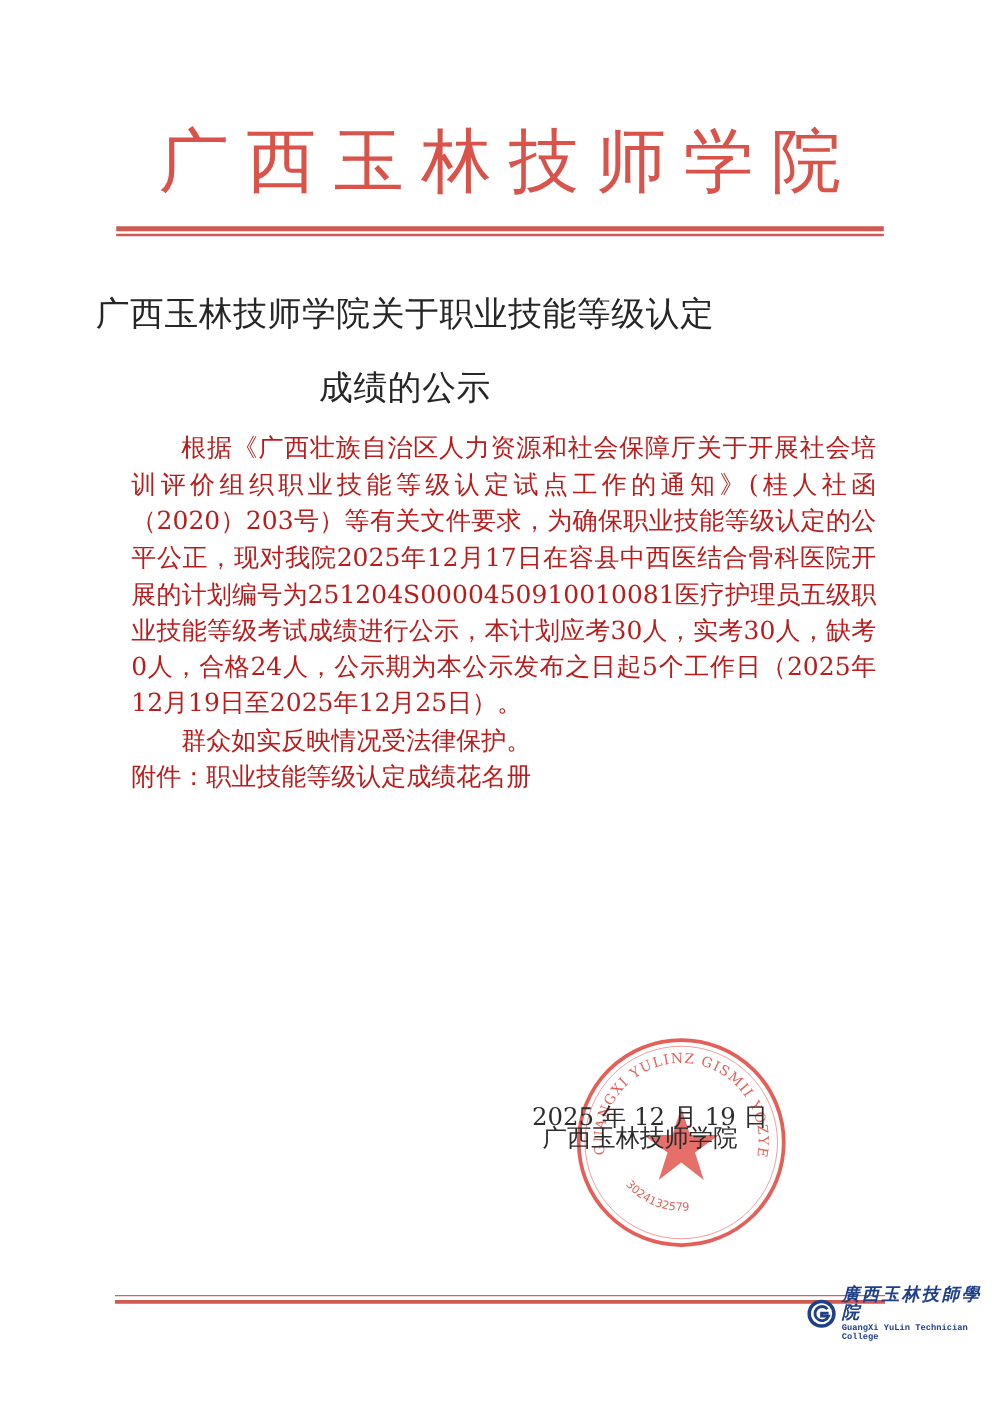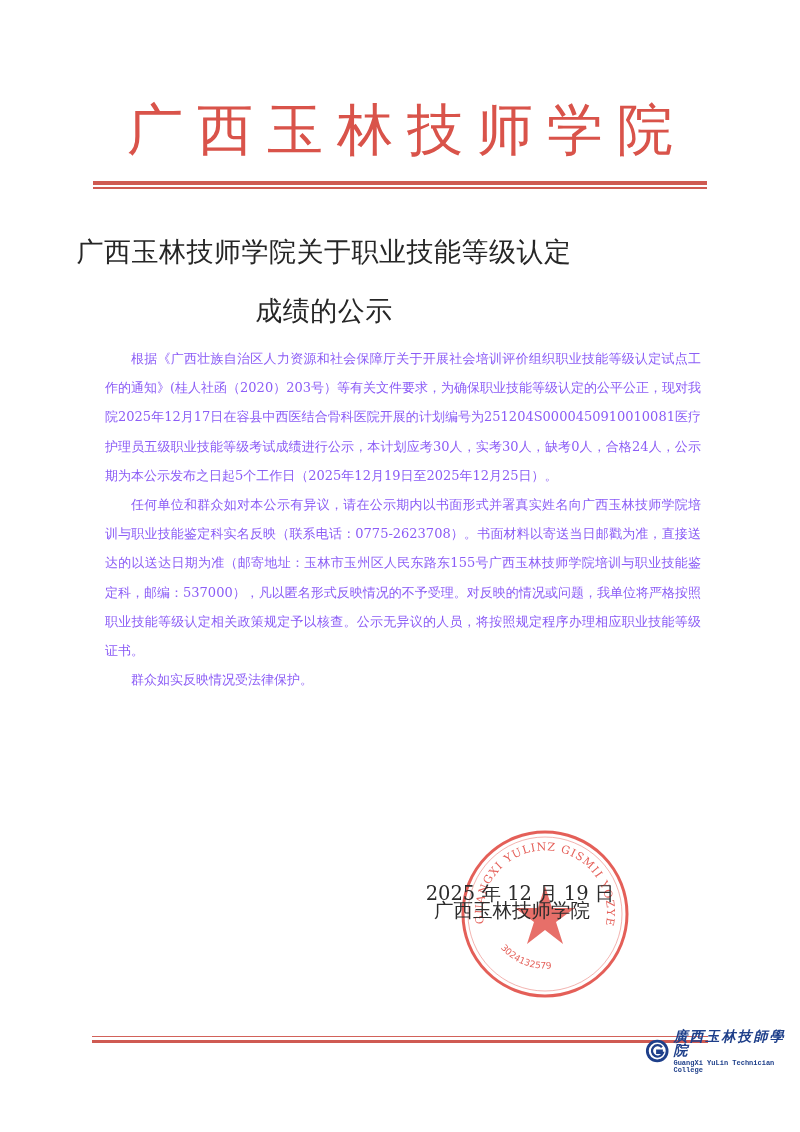--- a/index.html
+++ b/index.html
@@ -17,21 +17,21 @@
     .rule-top-b { position: absolute; left: 93px; top: 187px; width: 614px; height: 2px; background: #cf5a52; }
     .title {
       position: absolute; left: 0; width: 648px; text-align: center;
       font-family: "DejaVu Sans", "Liberation Sans", sans-serif; font-size: 27px; color: #262626;
       line-height: 34px; letter-spacing: 0.5px;
     }
     .title.l1 { top: 235px; }
     .title.l2 { top: 294px; }
     .body-text {
       position: absolute; left: 105px; top: 344px; width: 596px;
-      font-size: 13px; line-height: 29.2px; color: #8b5cf6;
+      font-size: 20px; line-height: 29.2px; color: #b91c1c;
       text-align: justify; text-justify: inter-character;
     }
     .body-text p { margin: 0; text-indent: 2em; }
     .body-text p.noindent { text-indent: 0; }
     .sign {
       position: absolute; left: 405px; width: 200px; text-align: center;
       font-size: 19.5px; color: #2c2c2c; line-height: 28px; z-index: 3;
     }
     .sign.org { top: 897px; left: 412px; }
     .sign.date { top: 880px; left: 420px; }
@@ -54,22 +54,22 @@
 
 <div class="masthead">广西玉林技师学院</div>
 <div class="rule-top-a"></div>
 <div class="rule-top-b"></div>
 
 <div class="title l1">广西玉林技师学院关于职业技能等级认定</div>
 <div class="title l2">成绩的公示</div>
 
 <div class="body-text">
   <p>根据《广西壮族自治区人力资源和社会保障厅关于开展社会培训评价组织职业技能等级认定试点工作的通知》(桂人社函（2020）203号）等有关文件要求，为确保职业技能等级认定的公平公正，现对我院2025年12月17日在容县中西医结合骨科医院开展的计划编号为251204S0000450910010081医疗护理员五级职业技能等级考试成绩进行公示，本计划应考30人，实考30人，缺考0人，合格24人，公示期为本公示发布之日起5个工作日（2025年12月19日至2025年12月25日）。</p>
-  <p>任何单位和群众如对本公示有异议，请在公示期内以书面形式并署真实姓名向广西玉林技师学院培训与职业技能鉴定科实名反映（联系电话：0775-2623708）。书面材料以寄送当日邮戳为准，直接送达的以送达日期为准（邮寄地址：玉林市玉州区人民东路东155号广西玉林技师学院培训与职业技能鉴定科，邮编：537000），凡以匿名形式反映情况的不予受理。对反映的情况或问题，我单位将严格按照职业技能等级认定相关政策规定予以核查。公示无异议的人员，将按照规定程序办理相应职业技能等级证书。</p>
   <p>群众如实反映情况受法律保护。</p>
+  <p class="noindent">附件：职业技能等级认定成绩花名册</p>
 </div>
 
 <svg class="seal" viewBox="0 0 172 172">
   <defs>
     <path id="sealArcTop" d="M 26 100 A 62 62 0 1 1 146 100"></path>
     <path id="sealArcBot" d="M 36 112 A 58 58 0 0 0 136 112"></path>
   </defs>
   <circle cx="86" cy="86" r="82" fill="none" stroke="#e0443c" stroke-width="3"></circle>
   <circle cx="86" cy="86" r="77" fill="none" stroke="#e0443c" stroke-width="0.8" opacity="0.6"></circle>
   <polygon points="86,58 93,80 116,80 97,94 104,116 86,102 68,116 75,94 56,80 79,80" fill="#e0443c" opacity="0.9"></polygon>

